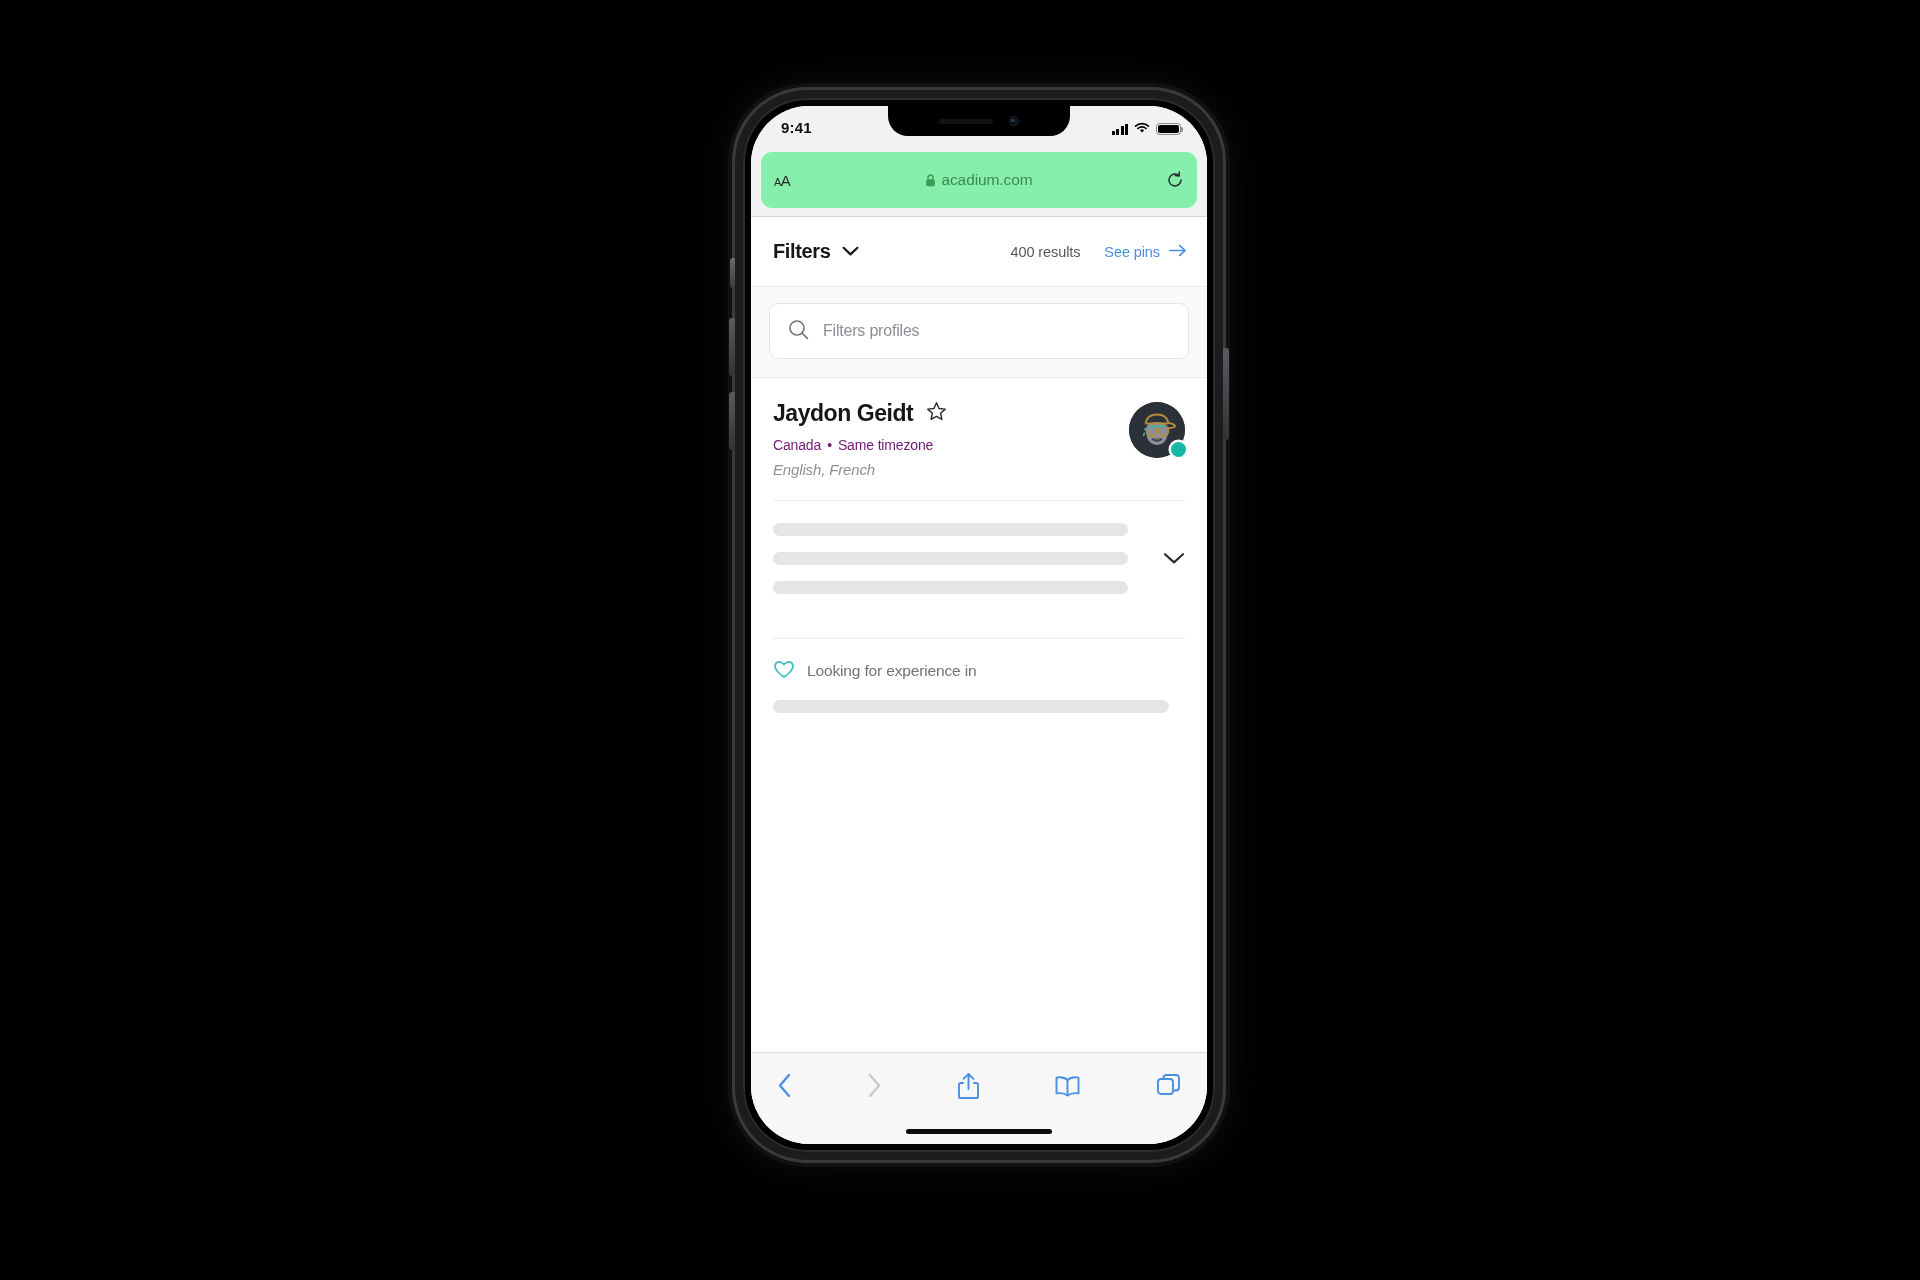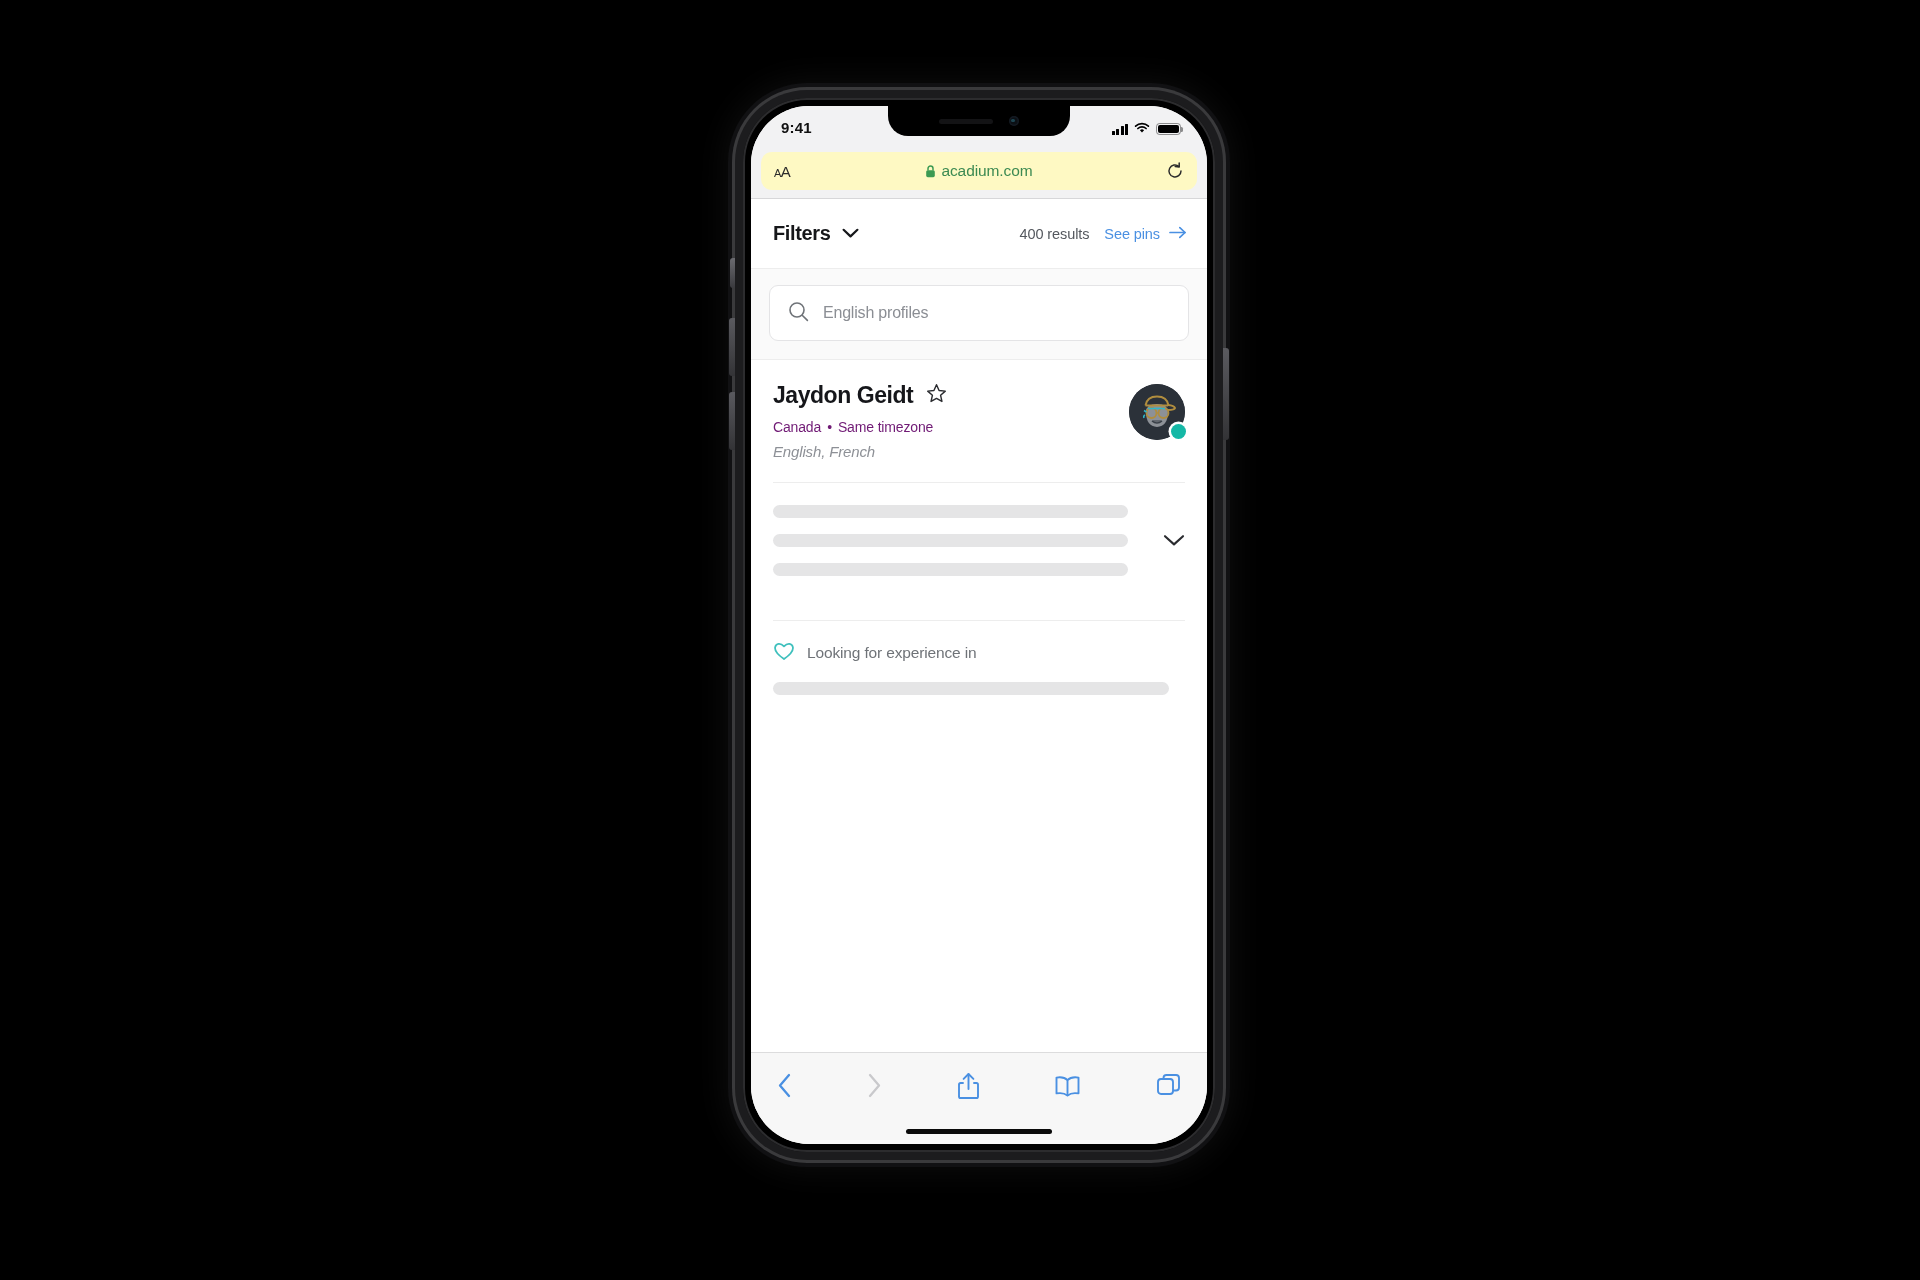--- a/index.html
+++ b/index.html
@@ -133,22 +133,22 @@
   .batt span { display:block; width:100%; height:100%; border-radius:2px; background:#000; }
 
   
   .urlbar-wrap {
     background: #f2f2f3;
     padding: 0 10px 8px 10px;
     flex: 0 0 auto;
     border-bottom: 1px solid #d7d7d9;
   }
   .urlbar {
-    height: 38px;
-    background: #fef9c3;
+    height: 56px;
+    background: #86efac;
     border-radius: 11px;
     display: flex; align-items: center;
     padding: 4px 13px;
     position: relative;
   }
   .aa { font-size: 15px; color: #2b2b2b; letter-spacing: -0.5px; line-height:1; }
   .aa .sm { font-size: 11px; }
   .url-center {
     position: absolute; left: 0; right: 0;
     display: flex; align-items: center; justify-content: center; gap: 5px;
@@ -176,21 +176,21 @@
   .filters-btn { display: flex; align-items: center; gap: 11px; }
   .filters-label {
     font-size: 20px; font-weight: bold; color: #16171a;
     letter-spacing: -0.35px;
   }
   .results-count {
     margin-left: auto;
     font-size: 14.5px; color: #54585e; letter-spacing: -0.1px;
   }
   .see-pins {
-    margin-left: 15px;
+    margin-left: 24px;
     display: flex; align-items: center; gap: 9px;
     font-size: 14.5px; color: #4a90e2; letter-spacing: -0.1px;
   }
 
   .search-zone {
     padding: 16px 18px 18px 18px;
     background: #fafafa;
     border-bottom: 1px solid #ededed;
     flex: 0 0 auto;
   }
@@ -357,21 +357,21 @@
         </div>
 
         <div class="search-zone">
           <div class="search-box">
             <span>
               <svg width="21" height="21" viewBox="0 0 21 21">
                 <circle cx="9" cy="9" r="7" stroke="#6f7378" stroke-width="1.6" fill="none"></circle>
                 <path d="M14.2 14.2 L19.4 19.4" stroke="#6f7378" stroke-width="1.6" stroke-linecap="round"></path>
               </svg>
             </span>
-            <span class="search-ph">English profiles</span>
+            <span class="search-ph">Filters profiles</span>
           </div>
         </div>
 
         <div class="profile-card">
 
           <div class="pc-top">
             <div class="pc-left">
               <div class="pc-name-row">
                 <span class="pc-name">Jaydon Geidt</span>
                 <span>

